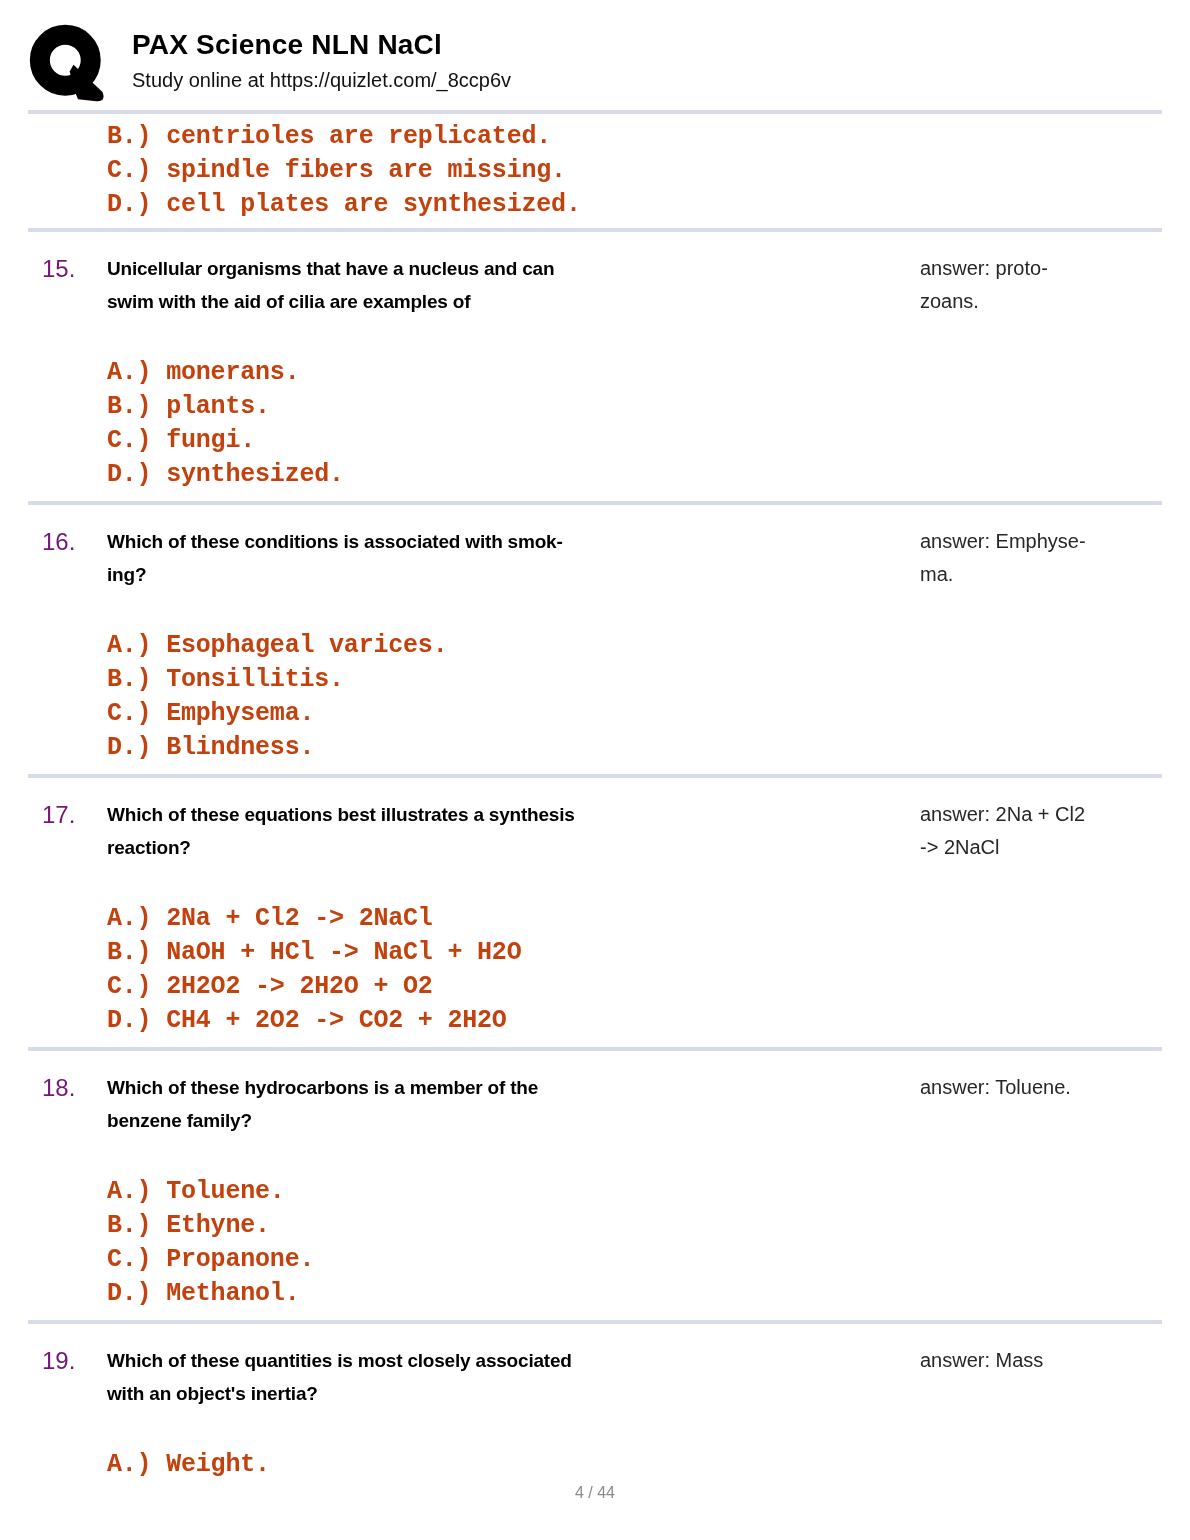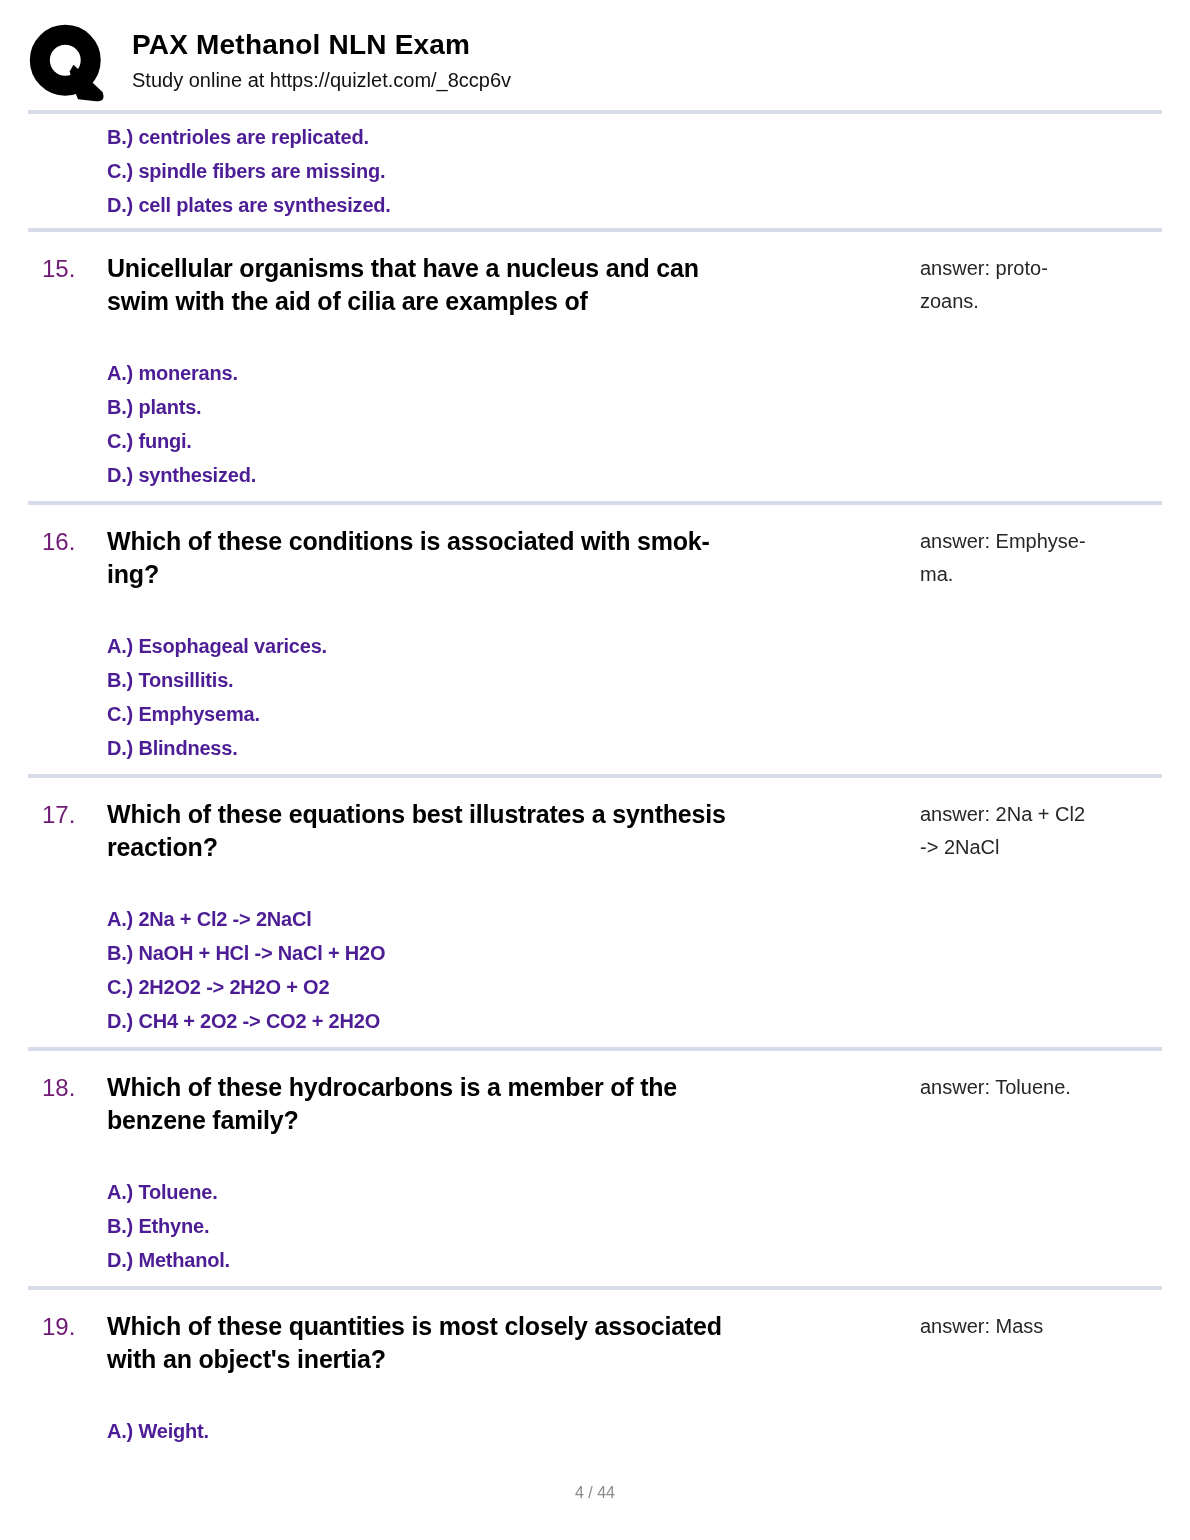--- a/index.html
+++ b/index.html
@@ -66,35 +66,36 @@
     font-size: 24px;
     line-height: 33px;
     color: #701a75;
   }
   .qmain {
     flex: 1 1 auto;
     min-width: 0;
     padding-right: 6px;
   }
   .qtext {
-    font-size: 25px;
+    font-size: 19px;
     font-weight: bold;
     color: #000000;
     line-height: 33px;
     white-space: pre-line;
     letter-spacing: -0.2px;
   }
   .options { margin-top: 38px; }
   .qsection.partial .options { margin-top: 0; }
   .option {
-    font-size: 20px;
+    font-size: 25px;
     font-weight: bold;
-    color: #4c1d95;
+    color: #c2410c;
     line-height: 34px;
     letter-spacing: -0.2px;
+    font-family: Liberation Mono, monospace;
   }
   .qanswer {
     width: 270px;
     flex: 0 0 auto;
     box-sizing: border-box;
     padding-right: 28px;
     font-size: 20px;
     color: #272727;
     line-height: 33px;
     white-space: pre-line;
@@ -116,21 +117,21 @@
 <div class="page">
 
   <div class="header">
     <div class="logo">
       <svg viewBox="0 0 88 92" xmlns="http://www.w3.org/2000/svg" aria-hidden="true">
         <circle cx="41" cy="43" r="28" fill="none" stroke="#000000" stroke-width="22"></circle>
         <path d="M50 48 L82 78 Q86 89 75 88 L55 86 Q48 70 46 55 Z" fill="#000000"></path>
       </svg>
     </div>
     <div class="header-text">
-      <div class="title">PAX Methanol NLN Exam</div>
+      <div class="title">PAX Science NLN NaCl</div>
       <div class="subtitle">Study online at https://quizlet.com/_8ccp6v</div>
     </div>
   </div>
 
   <div class="divider"></div>
 
   <div class="qsection partial">
     <div class="qnum"></div>
     <div class="qmain">
       <div class="options">
@@ -199,20 +200,21 @@
   <div class="divider"></div>
 
   <div class="qsection full">
     <div class="qnum">18.</div>
     <div class="qmain">
       <div class="qtext">Which of these hydrocarbons is a member of the
 benzene family?</div>
       <div class="options">
         <div class="option">A.) Toluene.</div>
         <div class="option">B.) Ethyne.</div>
+        <div class="option">C.) Propanone.</div>
         <div class="option">D.) Methanol.</div>
       </div>
     </div>
     <div class="qanswer">answer: Toluene.</div>
   </div>
 
   <div class="divider"></div>
 
   <div class="qsection full">
     <div class="qnum">19.</div>

